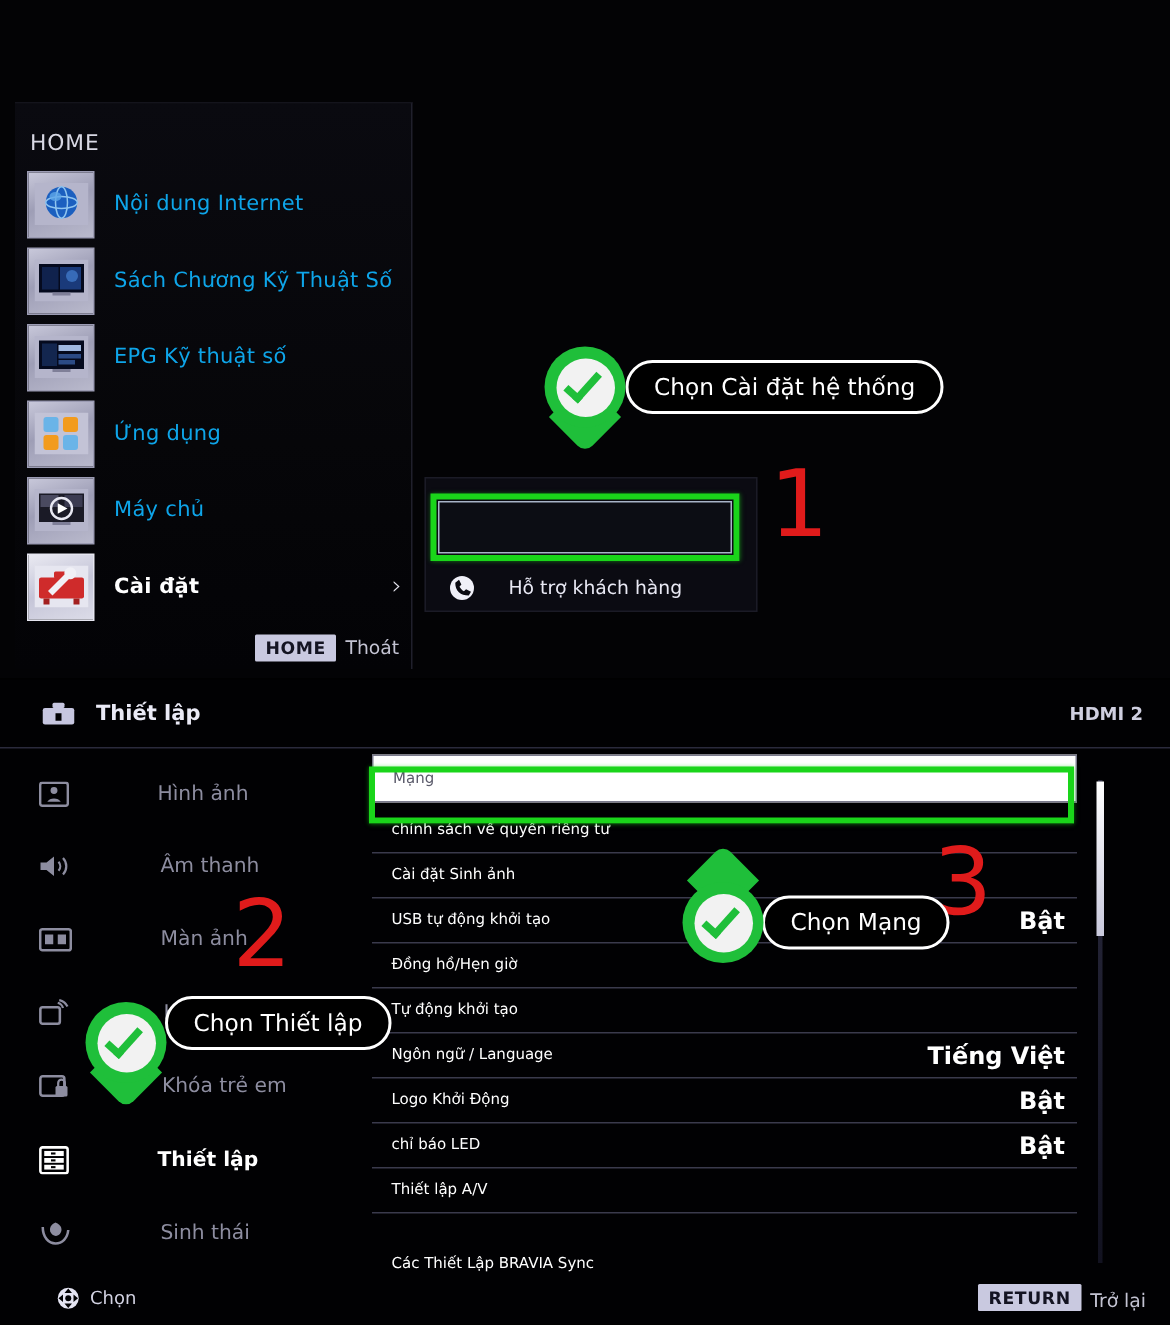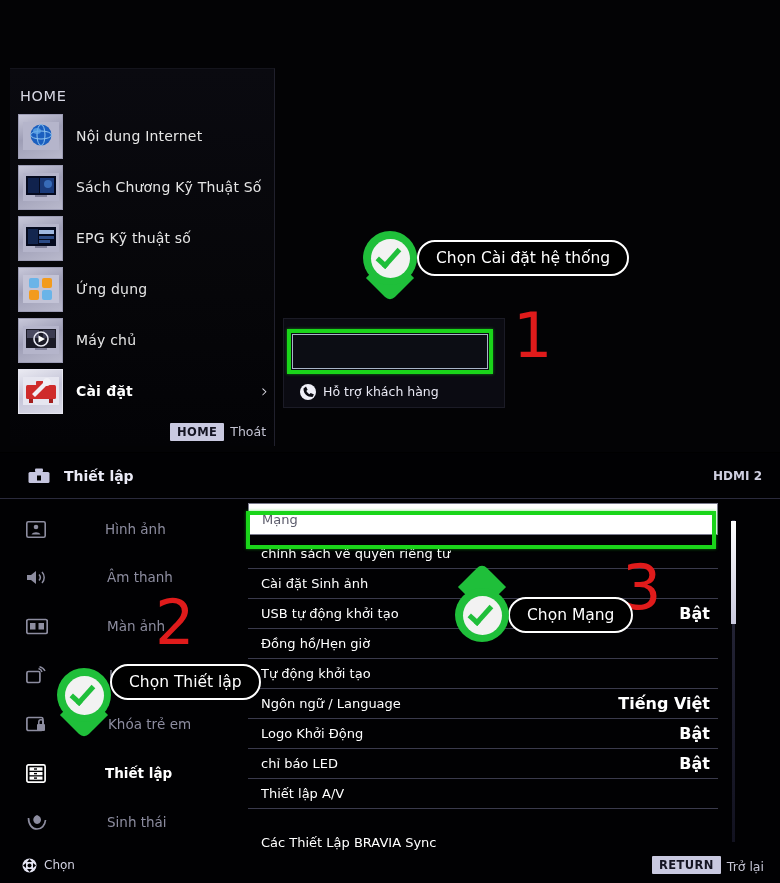--- a/index.html
+++ b/index.html
@@ -32,21 +32,21 @@
     display: flex; align-items: center;
   }
   .thumb {
     width: 45px; height: 45px; flex: 0 0 45px;
     border: 1px solid #9c9cb4;
     background: linear-gradient(160deg,#c8c8da 0%,#9e9eb6 45%,#b9b9cc 100%);
     display: flex; align-items: center; justify-content: center;
     position: relative; overflow: hidden;
   }
   .home-label {
-    margin-left: 13px; font-size: 14px; color: #e5e5e5; letter-spacing: .2px;
+    margin-left: 13px; font-size: 14px; color: #0ea5e9; letter-spacing: .2px;
   }
   .home-item.selected .home-label { color: #ffffff; font-weight: bold; }
   .home-item.selected .thumb {
     background: linear-gradient(160deg,#eaeaf2 0%,#c5c5d8 50%,#dcdce8 100%);
     border-color: #e6e6f0;
   }
   .chev {
     position: absolute; right: 0px; font-size: 17px; color: #e8e8f2; font-weight: 300;
   }
   .home-footer {
@@ -61,21 +61,21 @@
 
   
   .submenu {
     position: absolute; left: 283px; top: 318px; width: 222px; height: 90px;
     background: #0b0b12; border: 1px solid #1b1b26;
   }
   .submenu-row {
     position: absolute; left: 0; width: 222px; height: 45px;
     display: flex; align-items: center; padding-left: 15px;
   }
-  .submenu-row .sm-label { margin-left: 4px; font-size: 12.5px; color: #e9e9f4; }
+  .submenu-row .sm-label { margin-left: 20px; font-size: 12.5px; color: #e9e9f4; }
   .sel-inner {
     position: absolute; left: 292px; top: 334px; width: 196px; height: 35px;
     border: 1px solid #a8b4c8; background: #0c0d14;
   }
   .green-box {
     position: absolute; border: 4px solid #1ad51a; background: transparent;
     box-shadow: 0 0 3px rgba(26,213,26,.55);
   }
 
   
@@ -139,40 +139,40 @@
 
   .bp-list {
     position: absolute; left: 248px; top: 50px; width: 470px; height: 340px;
   }
   .list-row {
     position: absolute; left: 0; width: 470px; height: 30px;
     border-bottom: 1px solid #3a3a4c;
     display: flex; align-items: center; justify-content: space-between;
     padding: 0 8px 0 13px;
   }
-  .list-row .lr-label { font-size: 13px; color: #ffffff; }
+  .list-row .lr-label { font-size: 10px; color: #ffffff; }
   .list-row .lr-value { font-size: 16px; color: #ffffff; font-weight: bold; }
   .list-row.head {
     background: #ffffff; border: 1px solid #7a7a8c; border-bottom: 1px solid #7a7a8c;
     height: 32px;
   }
   .list-row.head .lr-label { color: #5b5b6b; }
 
   .scroll-track {
     position: absolute; left: 732px; top: 520px; width: 3px; height: 322px;
     background: linear-gradient(180deg,#2a2a3e,#121220);
   }
   .scroll-thumb {
     position: absolute; left: 731px; top: 521px; width: 5px; height: 103px;
     background: linear-gradient(180deg,#ffffff,#c9c9dd);
   }
 
   .bp-footer {
     position: absolute; left: 0; bottom: 0; width: 780px; height: 36px;
-    display: flex; align-items: center; padding-left: 22px;
+    display: flex; align-items: center; padding-left: 38px;
   }
   .bp-footer .fl { font-size: 12px; color: #d2d2e2; margin-left: 7px; }
   .bp-footer .fr { position: absolute; right: 16px; display: flex; align-items: flex-end; gap: 6px; }
 
   svg { display: block; }
 </style>
 </head>
 <body>
 
 <div id="screen">

